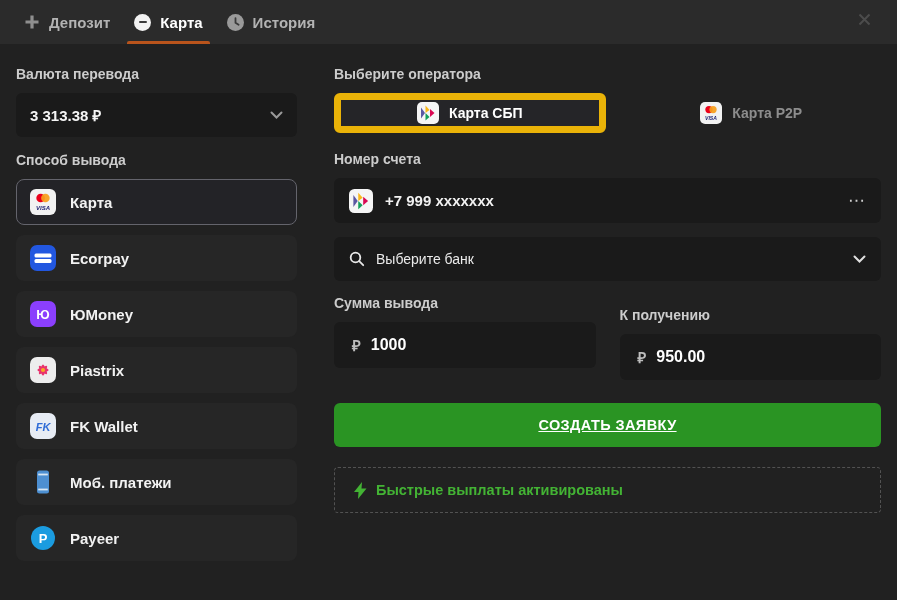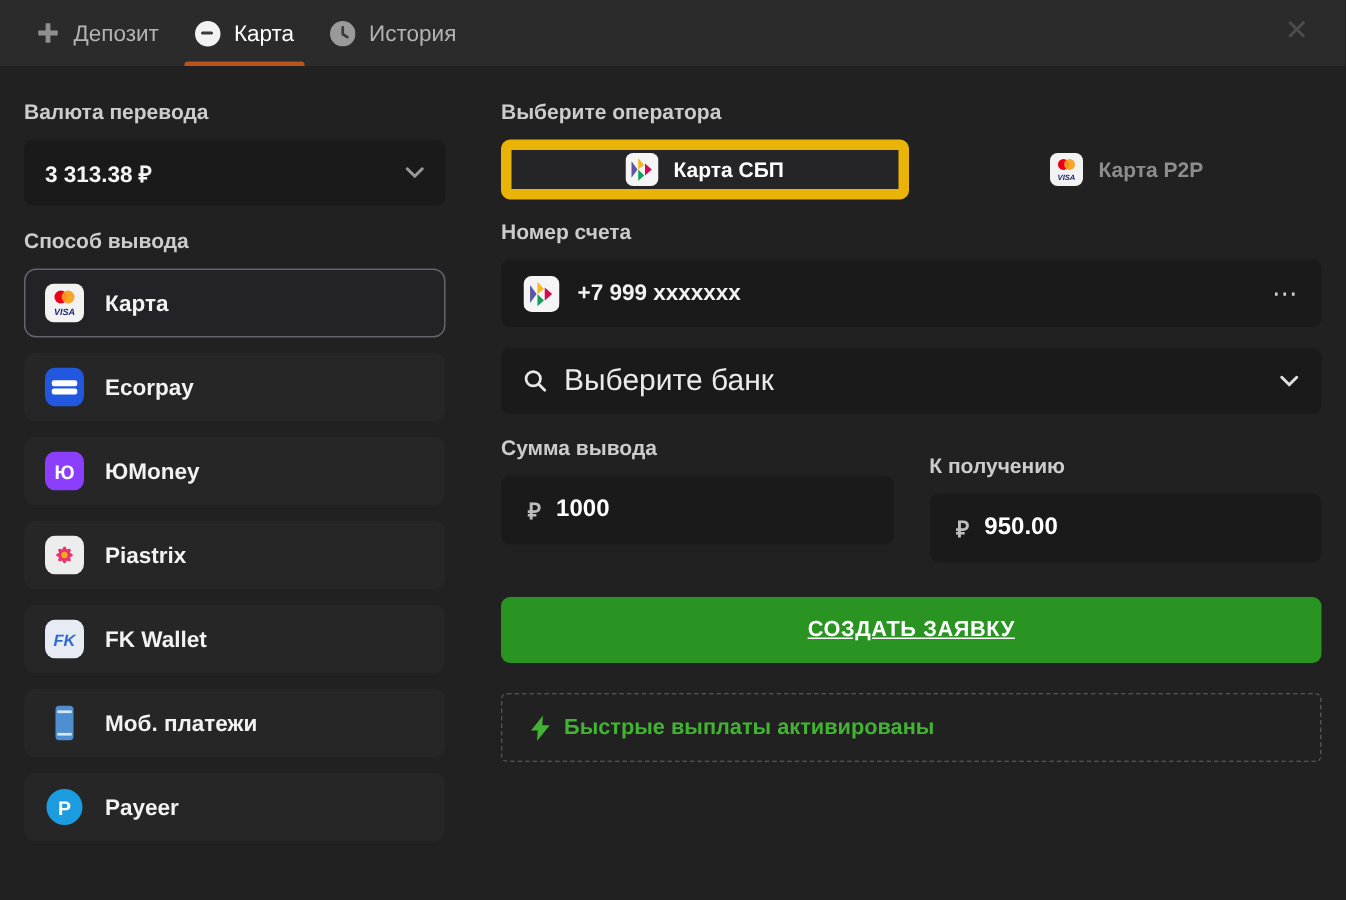--- a/index.html
+++ b/index.html
@@ -17,21 +17,21 @@
     height:44px; flex:0 0 44px;
     background:#2b2b2b;
     display:flex; align-items:center;
     padding:0 24px;
     position:relative;
   }
   .tab {
     display:flex; align-items:center; gap:9px;
     height:44px; margin-right:24px; position:relative; cursor:pointer;
   }
-  .tab-label { font-size:15px; font-weight:400; color:#b3b3b3; }
+  .tab-label { font-size:15px; font-weight:700; color:#b3b3b3; }
   .tab.active .tab-label { color:#ffffff; }
   .tab.active::after {
     content:""; position:absolute; left:-7px; right:-7px; bottom:0;
     height:3px; background:#b9541c; border-radius:2px 2px 0 0;
   }
   .icon-plus, .icon-minus-circle, .icon-clock { display:flex; align-items:center; }
   .icon-minus-circle .circ {
     width:17px; height:17px; border-radius:50%; background:#f2f2f2;
     display:flex; align-items:center; justify-content:center;
   }
@@ -79,21 +79,21 @@
     height:45px; background:#1a1a1a; border-radius:6px;
     display:flex; align-items:center; gap:12px; padding:0 15px; cursor:text;
   }
   .account-input .value { font-size:15px; font-weight:600; color:#f2f2f2; }
   .dots { margin-left:auto; color:#cfcfcf; font-size:17px; letter-spacing:1px; cursor:pointer; line-height:1; }
 
   .bank-select {
     margin-top:14px; height:44px; background:#1a1a1a; border-radius:6px;
     display:flex; align-items:center; gap:11px; padding:0 15px; cursor:pointer;
   }
-  .bank-select .value { font-size:20px; font-weight:500; color:#eaeaea; }
+  .bank-select .value { font-size:14px; font-weight:500; color:#eaeaea; }
 
   .amounts { display:flex; gap:24px; margin-top:14px; }
   .amount-col { flex:1; }
   .amount-input {
     height:46px; background:#1a1a1a; border-radius:6px;
     display:flex; align-items:center; gap:10px; padding:0 18px; cursor:text;
   }
   .cur { font-size:15px; font-weight:700; color:#bdbdbd; }
   .amt { font-size:16px; font-weight:700; color:#ffffff; }
 
@@ -288,21 +288,21 @@
               <rect width="26" height="26" rx="6" fill="#f2f2f2"></rect>
               <circle cx="10.6" cy="9" r="4.3" fill="#eb001b"></circle>
               <circle cx="15.4" cy="9" r="4.3" fill="#f79e1b" fill-opacity="0.92"></circle>
               <text x="13" y="21" font-family="Liberation Sans, sans-serif" font-size="6" font-weight="bold" font-style="italic" fill="#1a1f71" text-anchor="middle">VISA</text>
             </svg>
           </span>
           <span class="op-label">Карта P2P</span>
         </div>
       </div>
 
-      <div class="field-label" style="margin-top:13px;">Номер счета</div>
+      <div class="field-label" style="margin-top:18px;">Номер счета</div>
 
       <div class="account-input">
         <span>
           <svg width="24" height="24" viewBox="0 0 22 22">
             <rect width="22" height="22" rx="5" fill="#f5f5f5"></rect>
             <path d="M4 5.5l4 5.5-4 5.5z" fill="#5b57a2"></path>
             <path d="M8.5 3.5l4 4.5-4 3z" fill="#fab718"></path>
             <path d="M8.5 11l4 4-4 3.5z" fill="#129f5b"></path>
             <path d="M13 7l4.5 4-4.5 4z" fill="#d90751"></path>
           </svg>

